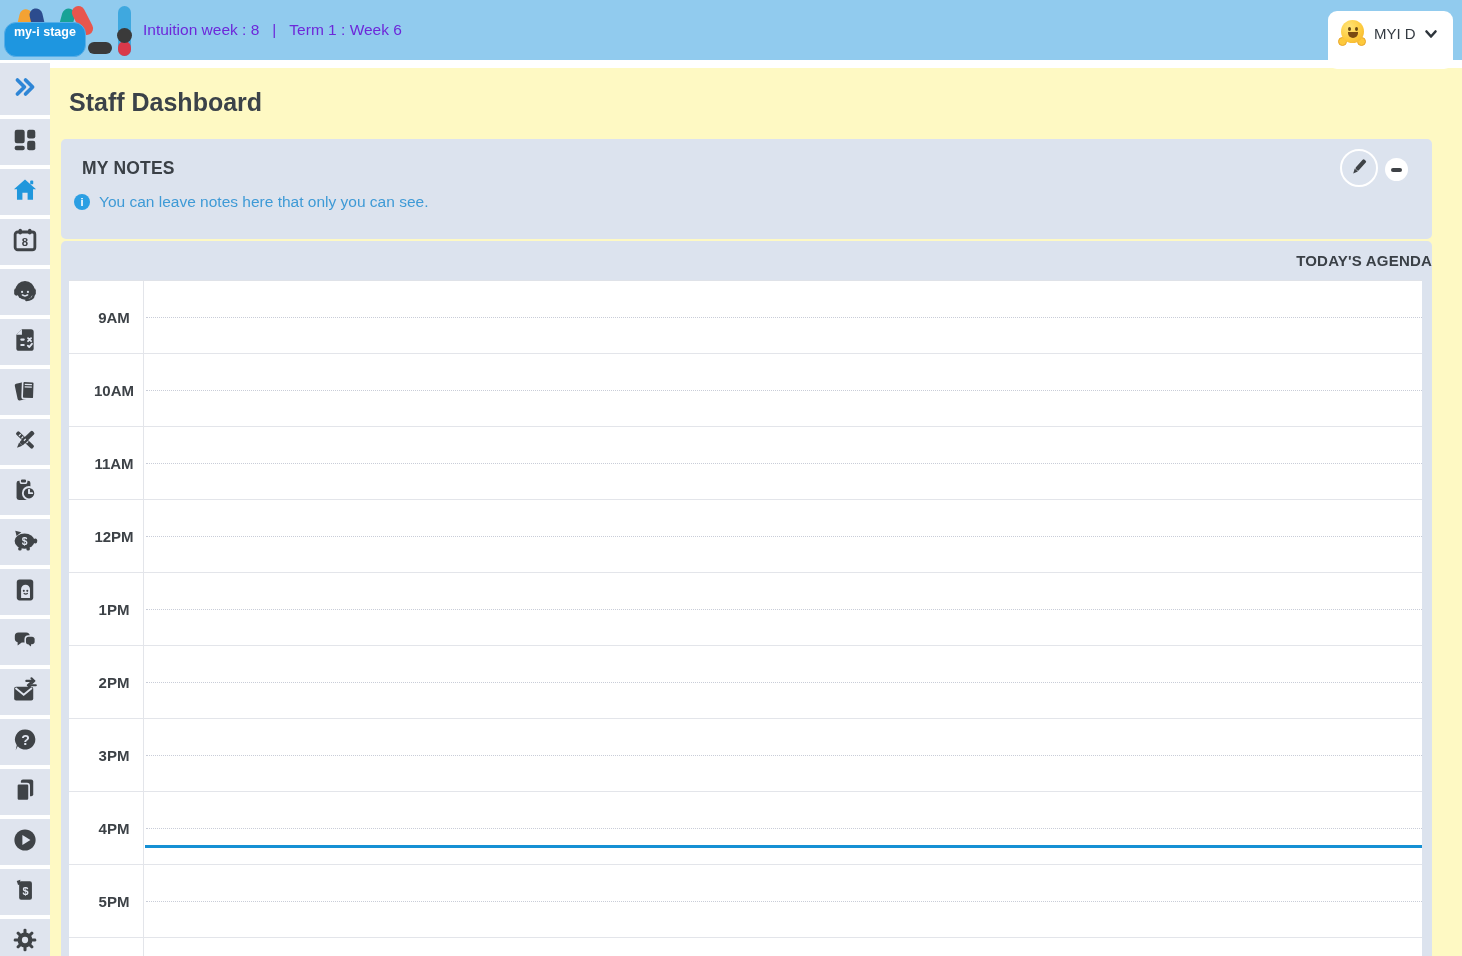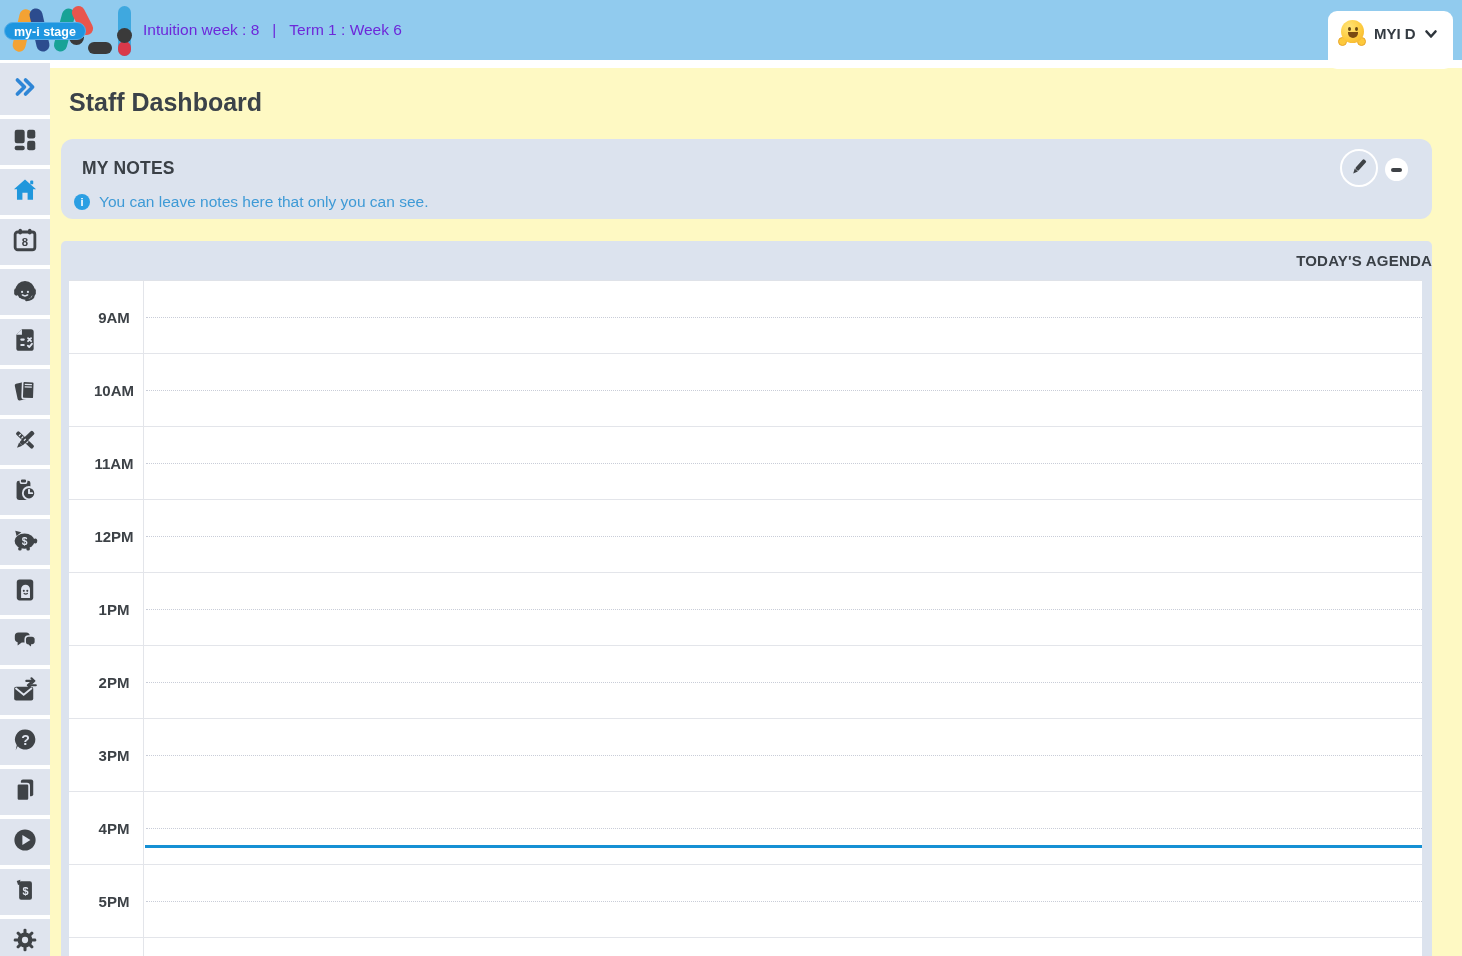--- a/index.html
+++ b/index.html
@@ -15,52 +15,52 @@
   .b-teal   { left: 52px; top: 4px;  width: 13px; height: 44px; background: #17a296; transform: rotate(15deg); }
   .b-red    { left: 70px; top: 1px;  width: 13px; height: 31px; background: #e8564d; transform: rotate(-27deg); }
   .b-under  { left: 82px; top: 38px; width: 24px; height: 12px; background: #3a3a3a; border-radius: 7px; }
   .b-i      { left: 112px; top: 2px; width: 13px; height: 50px; background: #3fa8df; }
   .b-i-red  { left: 112px; top: 37px; width: 13px; height: 15px; background: #d9394a; border-radius: 0 0 8px 8px; }
   .dot { position: absolute; width: 15px; height: 15px; background: #3a3a3a; border-radius: 50%; }
   .dot1 { left: 63px; top: 26px; }
   .dot2 { left: 111px; top: 24px; }
   .badge { position: absolute; left: -2px; top: 18px; z-index: 2; background: #1e96e0;
            border: 1.5px solid #56aee8; color: #fff; font-size: 12.5px; font-weight: bold;
-           padding: 2px 9px 0; border-radius: 12px; white-space: nowrap; }
+           padding: 2px 9px 17px; border-radius: 12px; white-space: nowrap; }
   .topbar-status { position: absolute; left: 143px; top: 0; height: 60px; display: flex;
                    align-items: center; gap: 13px; color: #6d28d9; font-size: 15.5px; }
   .user-card { position: absolute; top: 11px; right: 9px; width: 125px; height: 58px; background: #fff;
                border-radius: 9px; z-index: 6; display: flex; align-items: flex-start;
                padding: 9px 8px 0 10px; gap: 8px; cursor: pointer; }
   .avatar { position: relative; width: 28px; height: 28px; flex: none; }
   .avatar .face { position: absolute; left: 3px; top: 0; width: 23px; height: 23px; border-radius: 50%;
                   background: radial-gradient(circle at 35% 30%, #ffe477, #fdc93b 60%, #f0a92d); }
   .avatar .eye { position: absolute; width: 3px; height: 4px; background: #6b4a12; border-radius: 50%; top: 7px; }
   .avatar .eye.l { left: 10px; } .avatar .eye.r { left: 17px; }
   .avatar .mouth { position: absolute; left: 10px; top: 12px; width: 10px; height: 6px;
                    border-radius: 0 0 10px 10px; background: #7a4a12; }
   .avatar .thumb { position: absolute; width: 9px; height: 9px; border-radius: 50%;
                    background: #fdc93b; border: 1px solid #e8a52c; bottom: 2px; }
   .avatar .thumb.l { left: 0; } .avatar .thumb.r { right: 0; }
-  .user-name { font-size: 15px; font-weight: bold; color: #343b42; margin-top: 5px; white-space: nowrap; }
+  .user-name { font-size: 15px; font-weight: normal; color: #343b42; margin-top: 5px; white-space: nowrap; }
   .user-chev { margin-top: 7px; }
 
   
   .sidebar { position: absolute; left: 0; top: 60px; width: 50px; height: 896px; background: #fff;
              display: flex; flex-direction: column; gap: 4px; padding-top: 3px; }
   .side-cell { flex: none; height: 46px; background: #dfe4ee; display: flex; align-items: center;
                justify-content: center; color: #3f4347; cursor: pointer; }
   .side-cell:first-child { height: 52px; }
 
   
   .content { position: absolute; left: 50px; top: 68px; width: 1412px; height: 896px; background: #fef9c3; }
   .page-title { position: absolute; left: 19px; top: 20px; font-size: 25px; font-weight: bold; color: #3b4249; }
 
-  .notes-panel { position: absolute; left: 11px; top: 71px; width: 1371px; height: 80px;
-                 background: #dce3ee; border-radius: 12px; }
+  .notes-panel { position: absolute; left: 11px; top: 71px; width: 1371px; height: 100px;
+                 background: #dce3ee; border-radius: 5px; }
   .notes-title { position: absolute; left: 21px; top: 19px; font-size: 17.5px; font-weight: bold;
                  color: #3a4046; letter-spacing: 0.2px; }
   .edit-btn { position: absolute; right: 54px; top: 10px; width: 38px; height: 38px; border-radius: 50%;
               border: 2.5px solid #fff; background: transparent; display: flex; align-items: center;
               justify-content: center; cursor: pointer; }
   .minus-btn { position: absolute; right: 24px; top: 19px; width: 23px; height: 23px; border-radius: 50%;
                background: #fff; border: none; display: flex; align-items: center; justify-content: center;
                cursor: pointer; }
   .minus-bar { width: 11px; height: 4px; background: #3f4347; border-radius: 2px; }
   .notes-info { position: absolute; left: 13px; top: 54px; display: flex; align-items: center; gap: 9px;

